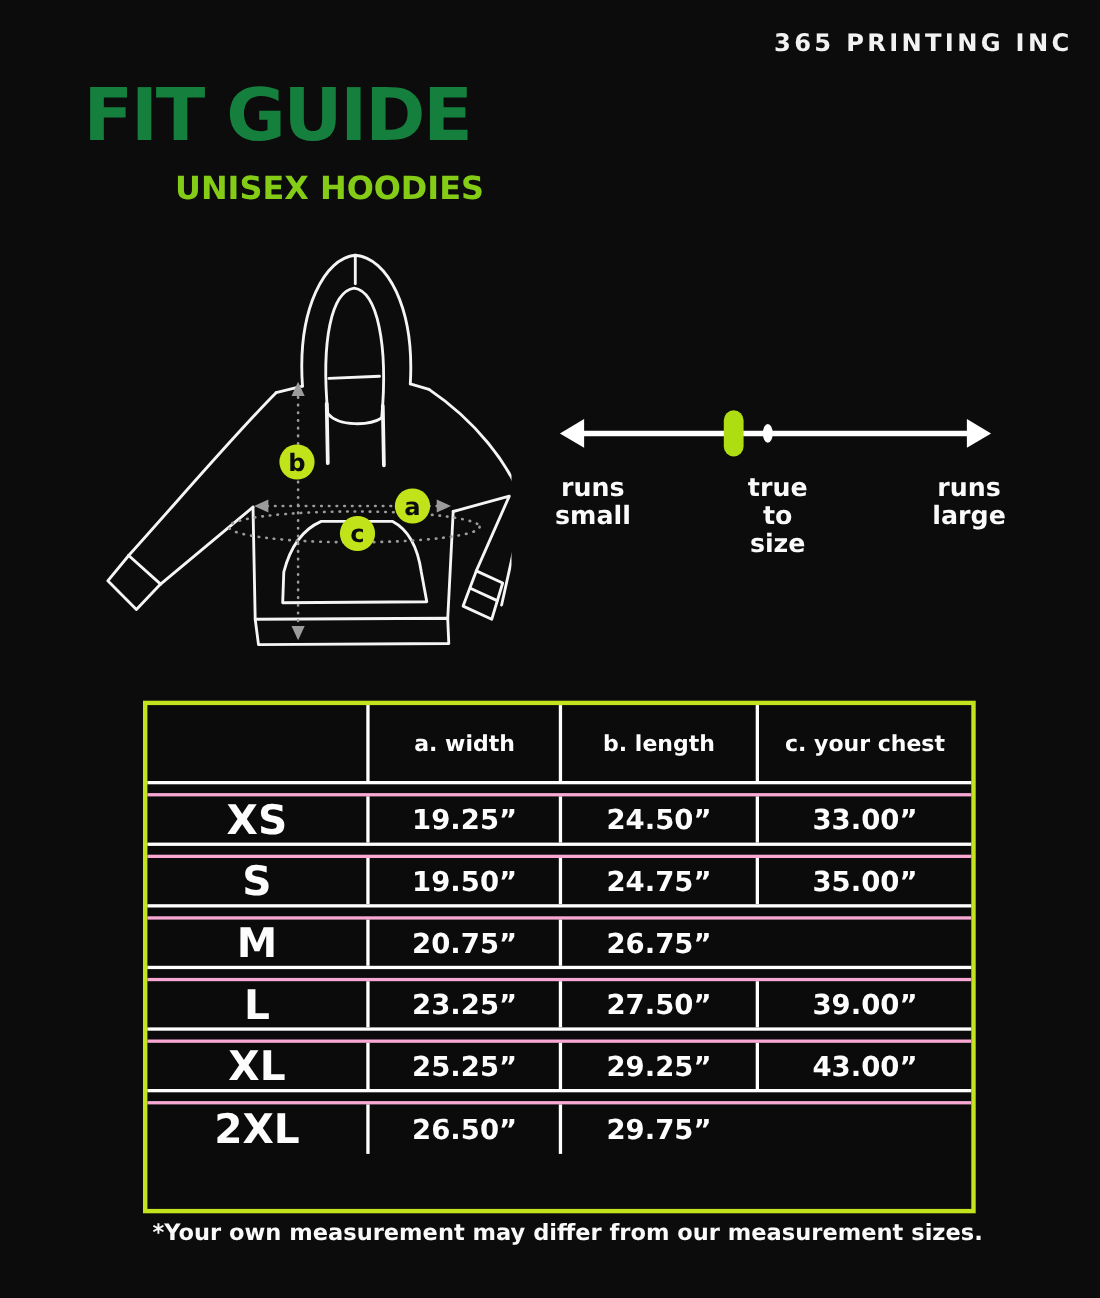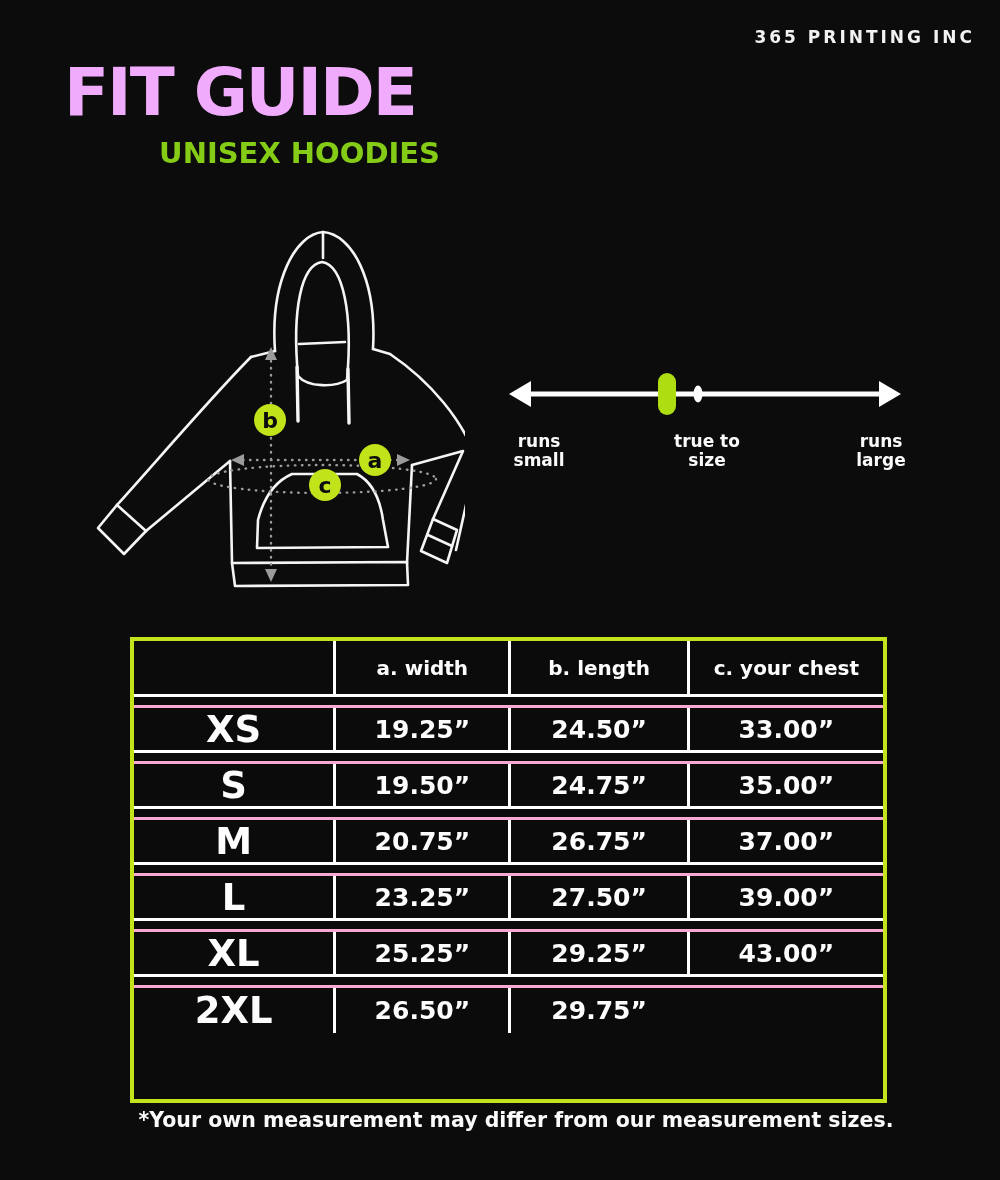--- a/index.html
+++ b/index.html
@@ -1,46 +1,46 @@
 <!DOCTYPE html>
 <html><head>
 <meta charset="utf-8">
 <style>
   html,body{margin:0;padding:0;background:#0c0c0c;}
   .page{
     position:relative;width:1000px;height:1180px;background:#0c0c0c;overflow:hidden;
     font-family:"DejaVu Sans","Liberation Sans",sans-serif;color:#f5f5f5;
   }
   
-  .brand{position:absolute;top:27px;right:25px;font-size:17px;font-weight:bold;
+  .brand{position:absolute;top:27px;right:25px;font-size:22px;font-weight:bold;
     letter-spacing:3px;color:#f2f2f2;white-space:nowrap;}
   
   .title-block{position:absolute;left:60px;top:56px;width:380px;}
-  .title{margin:4px;font-size:66px;line-height:1.0;font-weight:bold;letter-spacing:-2px;
-    color:#f0abfc;white-space:nowrap;}
+  .title{margin:16px;font-size:66px;line-height:1.0;font-weight:bold;letter-spacing:-2px;
+    color:#15803d;white-space:nowrap;}
   .subtitle{margin-top:10px;text-align:right;font-size:29px;font-weight:bold;
     letter-spacing:0px;color:#84cc16;}
   
   .hoodie{position:absolute;left:95px;top:218px;width:370px;height:385px;}
   
   .scale{position:absolute;left:505px;top:368px;width:400px;height:120px;}
   .scale svg{position:absolute;left:0;top:0;}
   .scale-label{position:absolute;top:64px;width:80px;text-align:center;
-    font-size:17px;font-weight:bold;line-height:1.1;color:#fafafa;}
+    font-size:23px;font-weight:bold;line-height:1.1;color:#fafafa;}
   .scale-label.l{left:-6px;}
   .scale-label.c{left:162px;}
   .scale-label.r{left:336px;}
   
   .size-table{position:absolute;left:130px;top:637px;width:757px;height:466px;
     border:4px solid #c3e41d;box-sizing:border-box;background:#0b0b0b;
     display:flex;flex-direction:column;}
   .trow{display:flex;flex:0 0 auto;box-sizing:border-box;
     border-top:3px solid #f9a8d4;border-bottom:3px solid #ffffff;margin:4px 0;
     align-items:stretch;height:48px;}
-  .trow.head{border-top:none;margin-top:0;height:56px;}
+  .trow.head{border-top:none;margin-top:0;height:72px;}
   .trow.last{border-bottom:none;margin-bottom:0;}
   .tcell{display:flex;align-items:center;justify-content:center;box-sizing:border-box;
     color:#fdfdfd;font-weight:bold;}
   .tcell.size-col{flex:0 0 26.6%;font-size:37px;}
   .tcell.col-w{flex:0 0 23.4%;}
   .tcell.col-l{flex:0 0 23.8%;}
   .tcell.col-c{flex:1 1 auto;}
   .tcell + .tcell{border-left:3px solid #ffffff;}
   .trow.head .tcell{font-size:20px;}
   .trow .val{font-size:25px;}
@@ -158,21 +158,20 @@
     <div class="trow">
       <div class="tcell size-col">S</div>
       <div class="tcell col-w val">19.50”</div>
       <div class="tcell col-l val">24.75”</div>
       <div class="tcell col-c val">35.00”</div>
     </div>
     <div class="trow">
       <div class="tcell size-col">M</div>
       <div class="tcell col-w val">20.75”</div>
       <div class="tcell col-l val">26.75”</div>
-      <div class="tcell col-c val">37.00”</div>
     </div>
     <div class="trow">
       <div class="tcell size-col">L</div>
       <div class="tcell col-w val">23.25”</div>
       <div class="tcell col-l val">27.50”</div>
       <div class="tcell col-c val">39.00”</div>
     </div>
     <div class="trow">
       <div class="tcell size-col">XL</div>
       <div class="tcell col-w val">25.25”</div>

